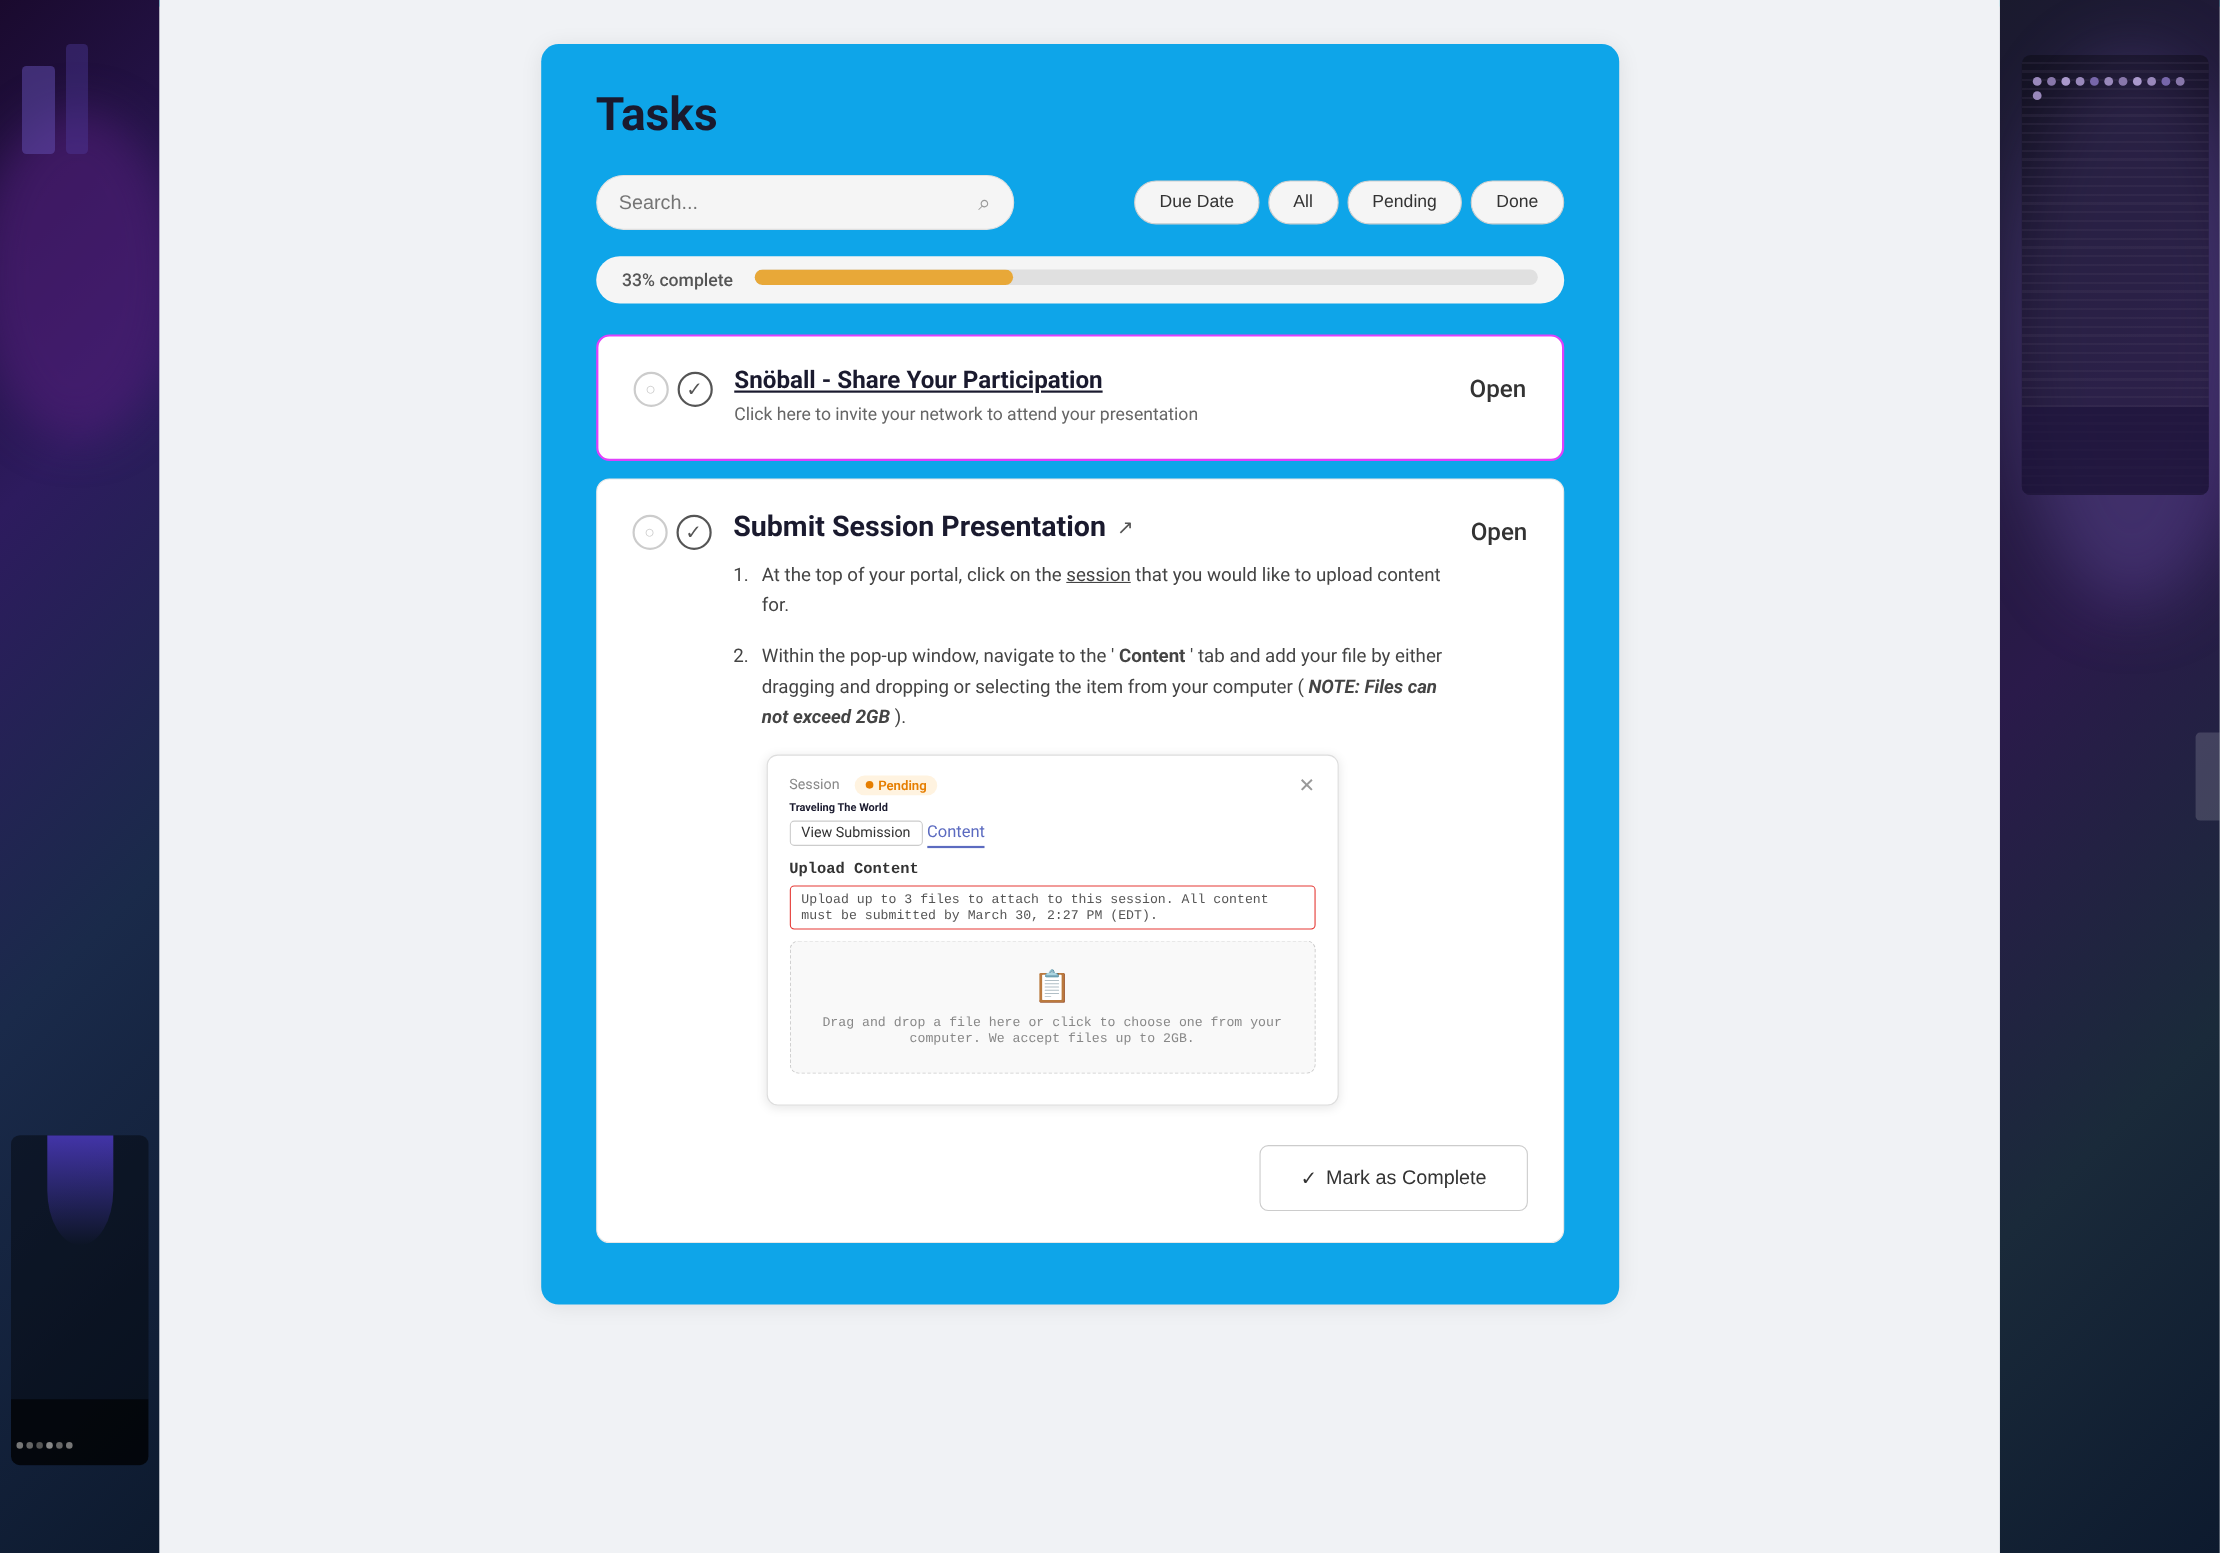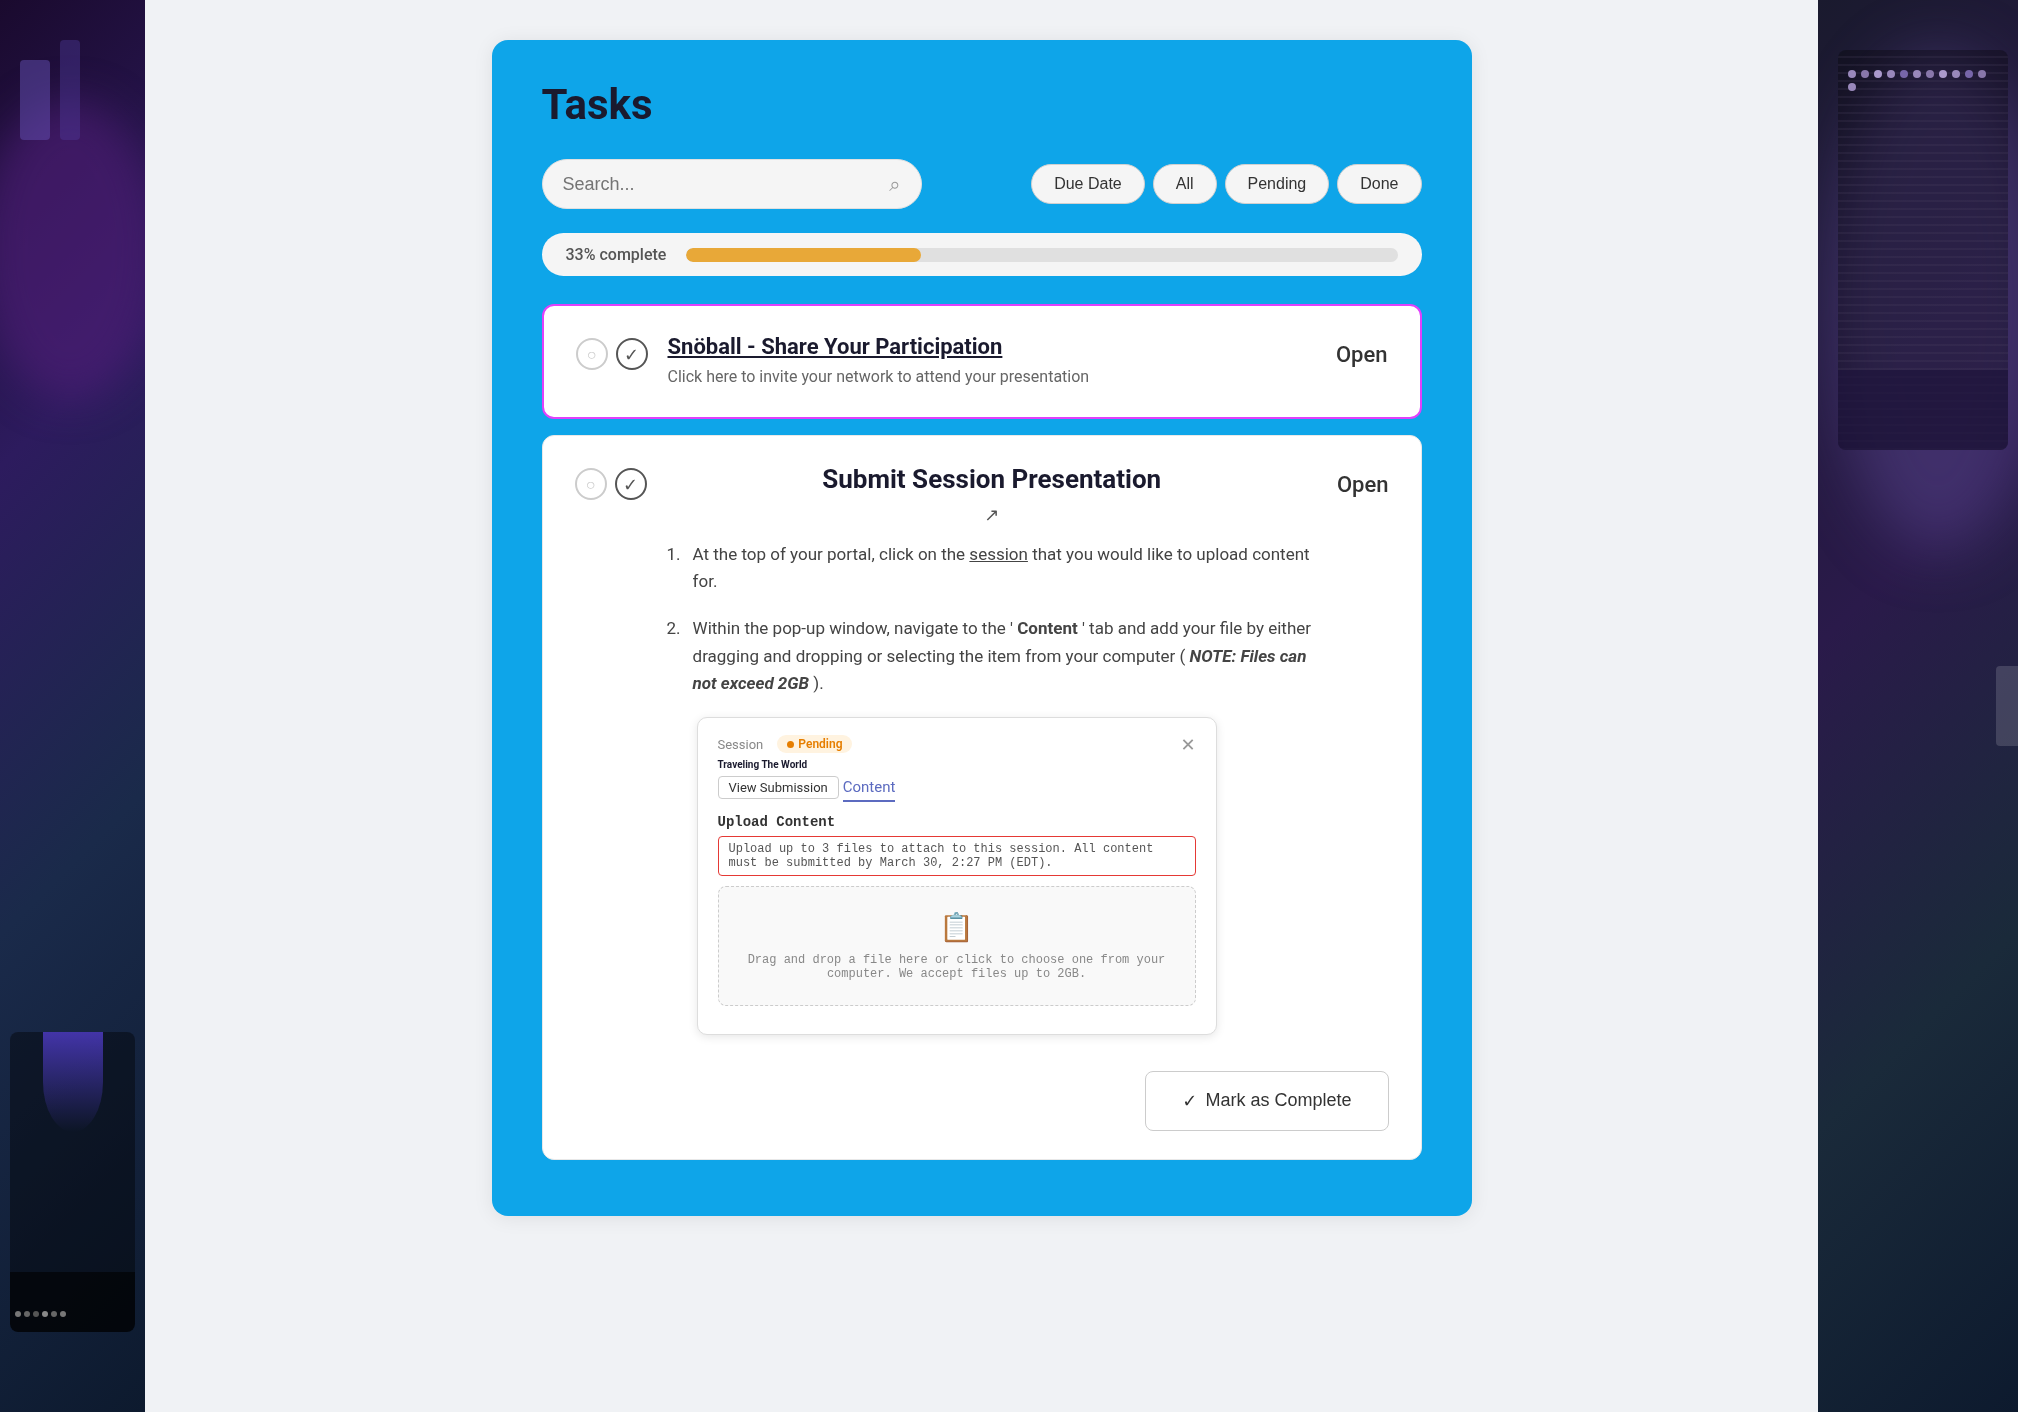--- a/index.html
+++ b/index.html
@@ -126,21 +126,20 @@
       border: 1.5px solid #d0d0d0;
       background: #f5f5f5;
       font-size: 16px;
       color: #333;
       cursor: pointer;
       font-weight: 500;
     }
 
     .progress-row {
       display: flex;
-      align-items: center;
       gap: 20px;
       margin-bottom: 28px;
       background: #f5f5f5;
       border-radius: 25px;
       padding: 12px 24px;
     }
 
     .progress-label {
       font-size: 16px;
       color: #555;
@@ -246,21 +245,20 @@
       align-items: flex-start;
       gap: 20px;
       margin-bottom: 20px;
     }
 
     .second-task-title-row {
       display: flex;
       align-items: center;
       gap: 10px;
       margin-bottom: 16px;
-      flex-direction: column;
     }
 
     .second-task-title {
       font-size: 26px;
       font-weight: 700;
       color: #1a1a2e;
     }
 
     .external-link-icon {
       font-size: 18px;

